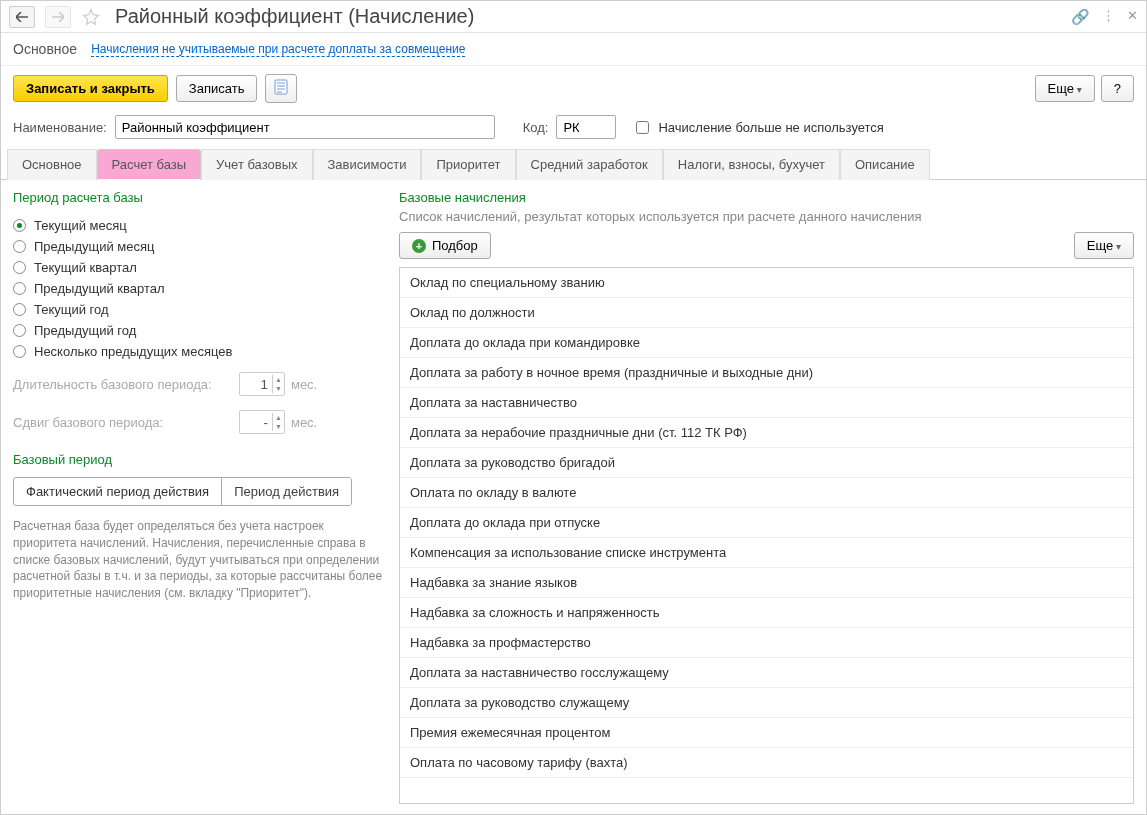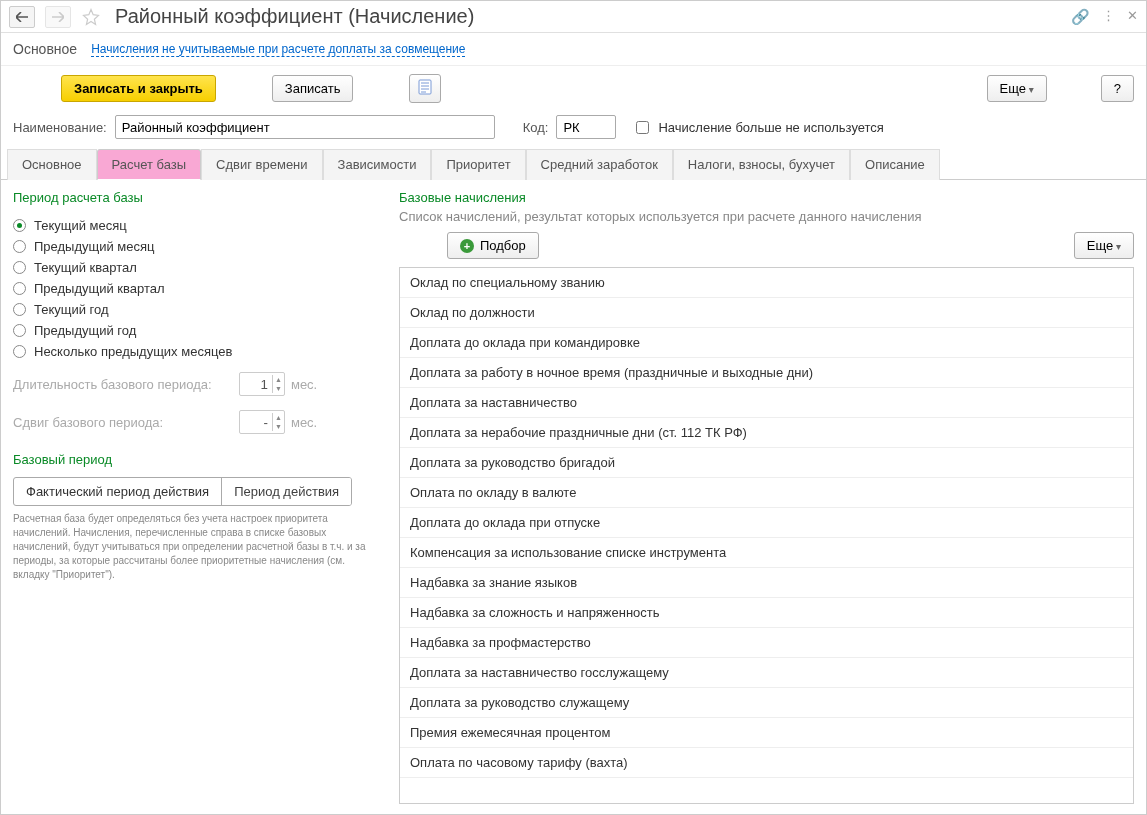--- a/index.html
+++ b/index.html
@@ -81,21 +81,20 @@
     gap: 8px;
     align-items: center;
   }
   .btn {
     border: 1px solid #aaa;
     background: linear-gradient(#fff,#eee);
     padding: 5px 12px;
     border-radius: 3px;
     cursor: pointer;
     font-size: 13px;
-    margin-left: 48px;
   }
   .btn-primary {
     background: linear-gradient(#ffe44d,#f7cf00);
     border-color: #c9a600;
     font-weight: bold;
   }
   .btn-icon {
     padding: 4px 8px;
   }
   .toolbar-right {
@@ -242,22 +241,23 @@
     cursor: pointer;
     font-size: 13px;
   }
   .seg + .seg { border-left: 1px solid #aaa; }
   .seg.active {
     color: #404040;
     background: #fff;
   }
   .hint-text {
     color: #888;
-    font-size: 10px;
+    font-size: 12px;
     line-height: 1.4;
+    margin-top: 6px;
   }
   .sub-hint {
     color: #888;
     font-size: 13px;
     margin-bottom: 8px;
   }
   .right-toolbar {
     display: flex;
     justify-content: space-between;
     margin-bottom: 8px;
@@ -354,21 +354,21 @@
     <input class="text-input" style="width: 60px;" value="РК">
     <div class="checkbox-wrap">
       <input type="checkbox" style="">
       <span>Начисление больше не используется</span>
     </div>
   </div>
 
   <div class="tabs" id="tabs">
       <div class="tab">Основное</div>
       <div class="tab active">Расчет базы</div>
-      <div class="tab">Сдвиг времени</div>
+      <div class="tab">Учет базовых</div>
       <div class="tab">Зависимости</div>
       <div class="tab">Приоритет</div>
       <div class="tab">Средний заработок</div>
       <div class="tab">Налоги, взносы, бухучет</div>
       <div class="tab">Описание</div>
     </div>
 
   <div class="tab-body">
     <div class="left-col">
       <div class="section-header">Период расчета базы</div>

